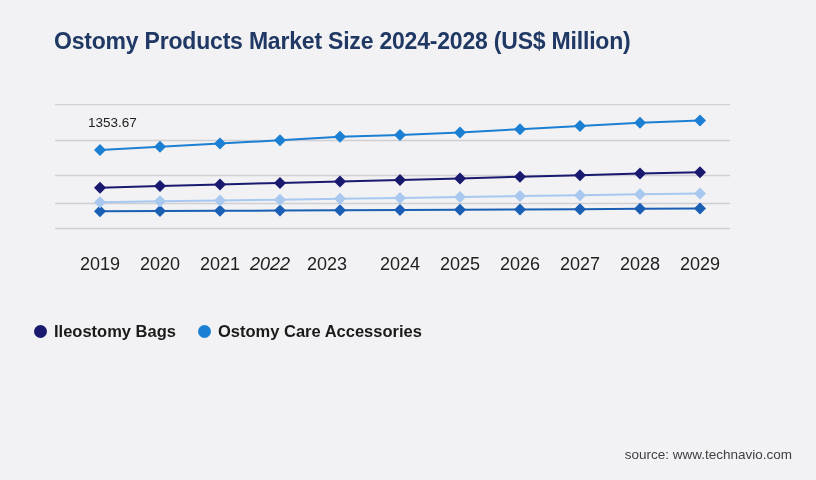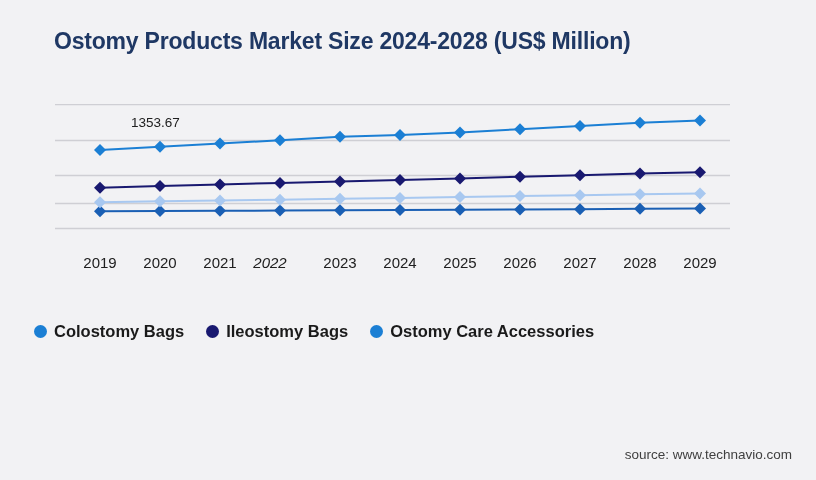--- a/index.html
+++ b/index.html
@@ -42,32 +42,31 @@
   #x-axis-labels {
     position: absolute;
     left: 55px;
     top: 254px;
     width: 675px;
     height: 20px;
   }
   .x-tick {
     position: absolute;
     transform: translateX(-50%);
-    font-size: 15px;
+    font-size: 18px;
     color: #202020;
     white-space: nowrap;
   }
   #data-label-1353 {
     position: absolute;
     left: 88px;
     top: 115px;
     font-size: 13.5px;
     color: #202020;
     white-space: nowrap;
-    margin-left: 43px;
   }
   #legend {
     position: absolute;
     left: 34px;
     top: 322px;
     display: flex;
     align-items: center;
     gap: 0px;
   }
   .legend-item {
@@ -168,34 +167,30 @@
     </svg>
   </div>
 
   <div id="data-label-1353">1353.67</div>
 
   <div id="x-axis-labels">
       <div class="x-tick" style="left: 45px;">2019</div>
       <div class="x-tick" style="left: 105px;">2020</div>
       <div class="x-tick" style="left: 165px;">2021</div>
       <div class="x-tick" style="left: 215px; font-style: italic;">2022</div>
-      <div class="x-tick" style="left: 285px;">2023</div>
+      <div class="x-tick" style="left: 272px;">2023</div>
       <div class="x-tick" style="left: 345px;">2024</div>
       <div class="x-tick" style="left: 405px; text-align: center;">2025</div>
       <div class="x-tick" style="left: 465px;">2026</div>
       <div class="x-tick" style="left: 525px;">2027</div>
       <div class="x-tick" style="left: 585px;">2028</div>
       <div class="x-tick" style="left: 645px;">2029</div>
     </div>
 
   <div id="legend">
-      <div class="legend-item">
-        <span class="legend-dot" style="background: rgb(27, 127, 212);"></span>
-        <span class="legend-label">Colostomy Bags</span>
-      </div>
       <div class="legend-item">
         <span class="legend-dot" style="background: rgb(25, 25, 112);"></span>
         <span class="legend-label">Ileostomy Bags</span>
       </div>
       <div class="legend-item">
         <span class="legend-dot" style="background: rgb(27, 127, 212);"></span>
         <span class="legend-label">Ostomy Care Accessories</span>
       </div>
     </div>
 

